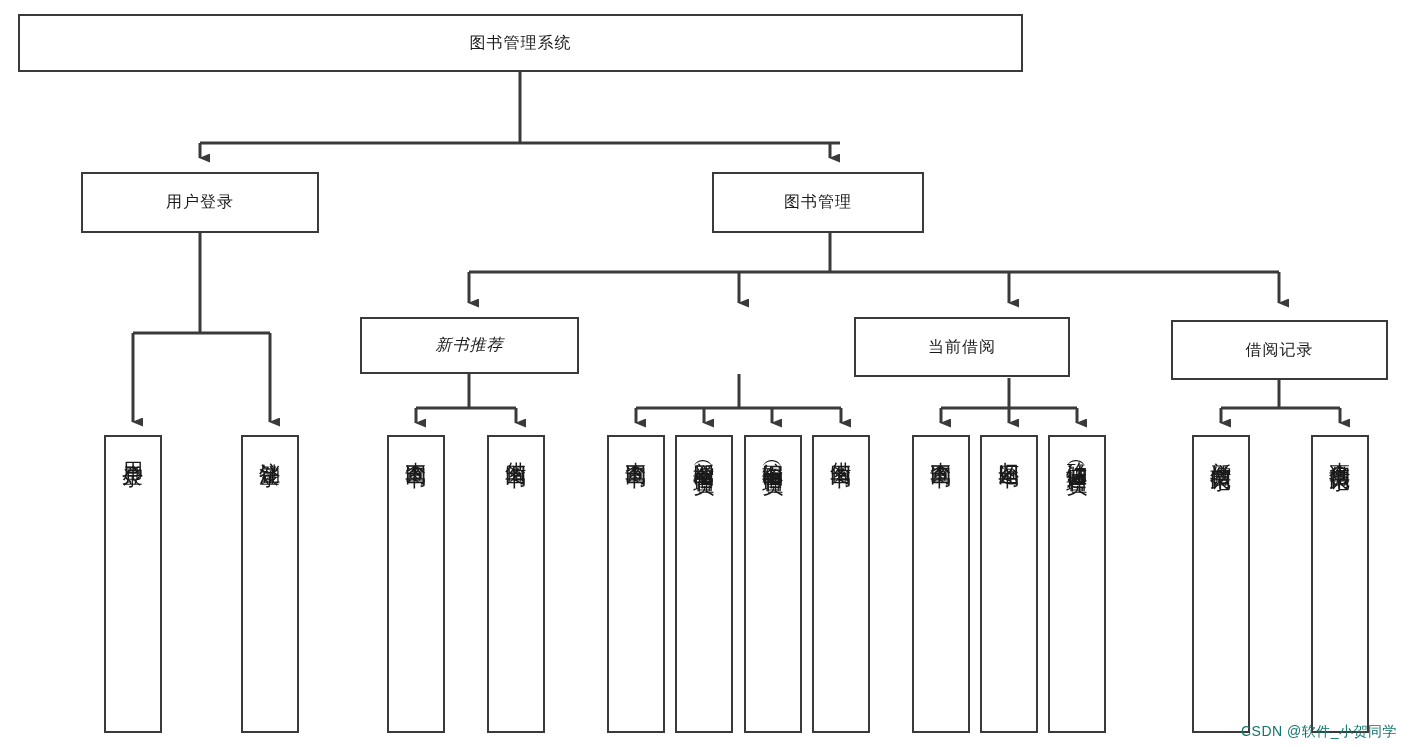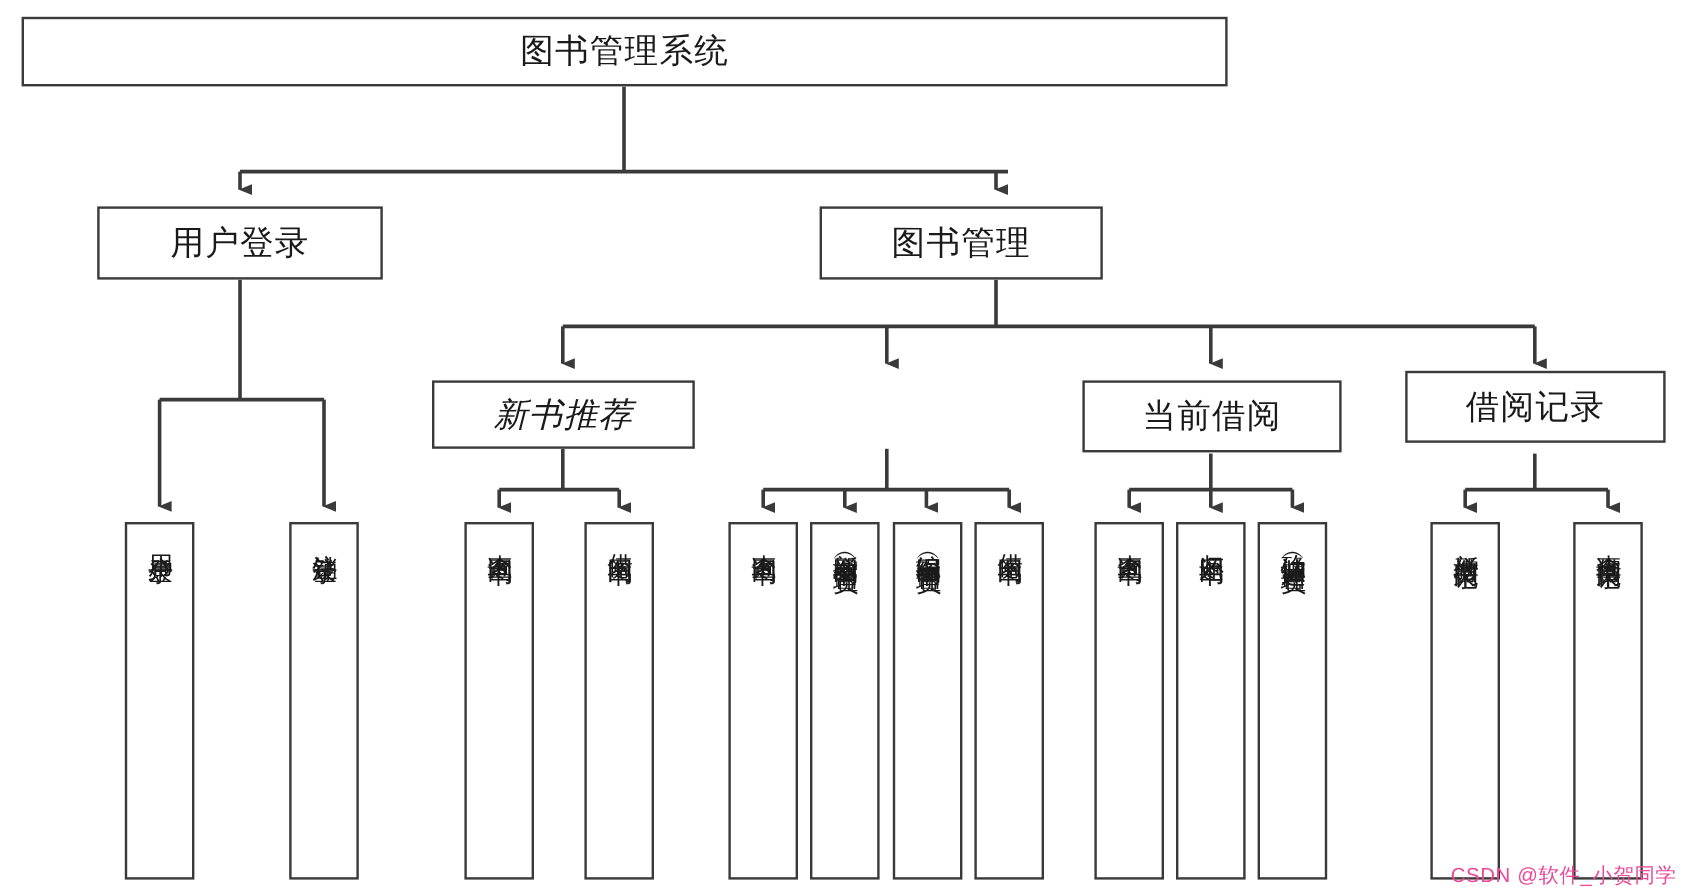--- a/index.html
+++ b/index.html
@@ -29,42 +29,42 @@
     position: absolute;
     box-sizing: border-box;
     border: 2px solid #3a3a3a;
     background: #ffffff;
     display: flex;
     align-items: center;
     justify-content: center;
     color: #1a1a1a;
   }
   .node.horiz {
-    font-size: 28px;
+    font-size: 16px;
     letter-spacing: 1px;
   }
   .node.vert {
     align-items: flex-start;
     justify-content: center;
     padding-top: 8px;
   }
   .node.vert .vlabel {
     writing-mode: vertical-rl;
     text-orientation: upright;
     font-size: 21px;
     line-height: 1.12;
     letter-spacing: 2px;
     white-space: nowrap;
   }
   .watermark {
     position: absolute;
     right: 8px;
     bottom: 6px;
-    font-size: 17px;
-    color: #ec4899;
+    font-size: 14px;
+    color: #0f766e;
     letter-spacing: 0.5px;
     white-space: nowrap;
     text-align: center;
   }
 </style>
 </head>
 <body>
 
 <div id="canvas">
 
@@ -118,31 +118,31 @@
     </g>
   </svg>
 
   <div class="node horiz" style="left:18px; top:14px; width:1005px; height:58px;">
     <span>图书管理系统</span>
   </div>
 
   <div class="node horiz" style="left:81px; top:172px; width:238px; height:61px;">
     <span>用户登录</span>
   </div>
-  <div class="node horiz" style="left:683px; top:172px; width:236px; height:61px;">
+  <div class="node horiz" style="left:712px; top:172px; width:212px; height:61px;">
     <span>图书管理</span>
   </div>
 
   <div class="node horiz" style="left:360px; top:317px; width:219px; height:57px;font-style:italic;">
     <span>新书推荐</span>
   </div>
-  <div class="node horiz" style="left:902px; top:317px; width:216px; height:60px;">
+  <div class="node horiz" style="left:854px; top:317px; width:216px; height:60px;">
     <span>当前借阅</span>
   </div>
-  <div class="node horiz" style="left:1171px; top:309px; width:217px; height:60px;">
+  <div class="node horiz" style="left:1171px; top:320px; width:217px; height:60px;">
     <span>借阅记录</span>
   </div>
 
   <div class="node vert" style="left:104px; top:435px; width:58px; height:298px;">
     <span class="vlabel">用户登录</span>
   </div>
   <div class="node vert" style="left:241px; top:435px; width:58px; height:298px;">
     <span class="vlabel">注销登录</span>
   </div>
 

